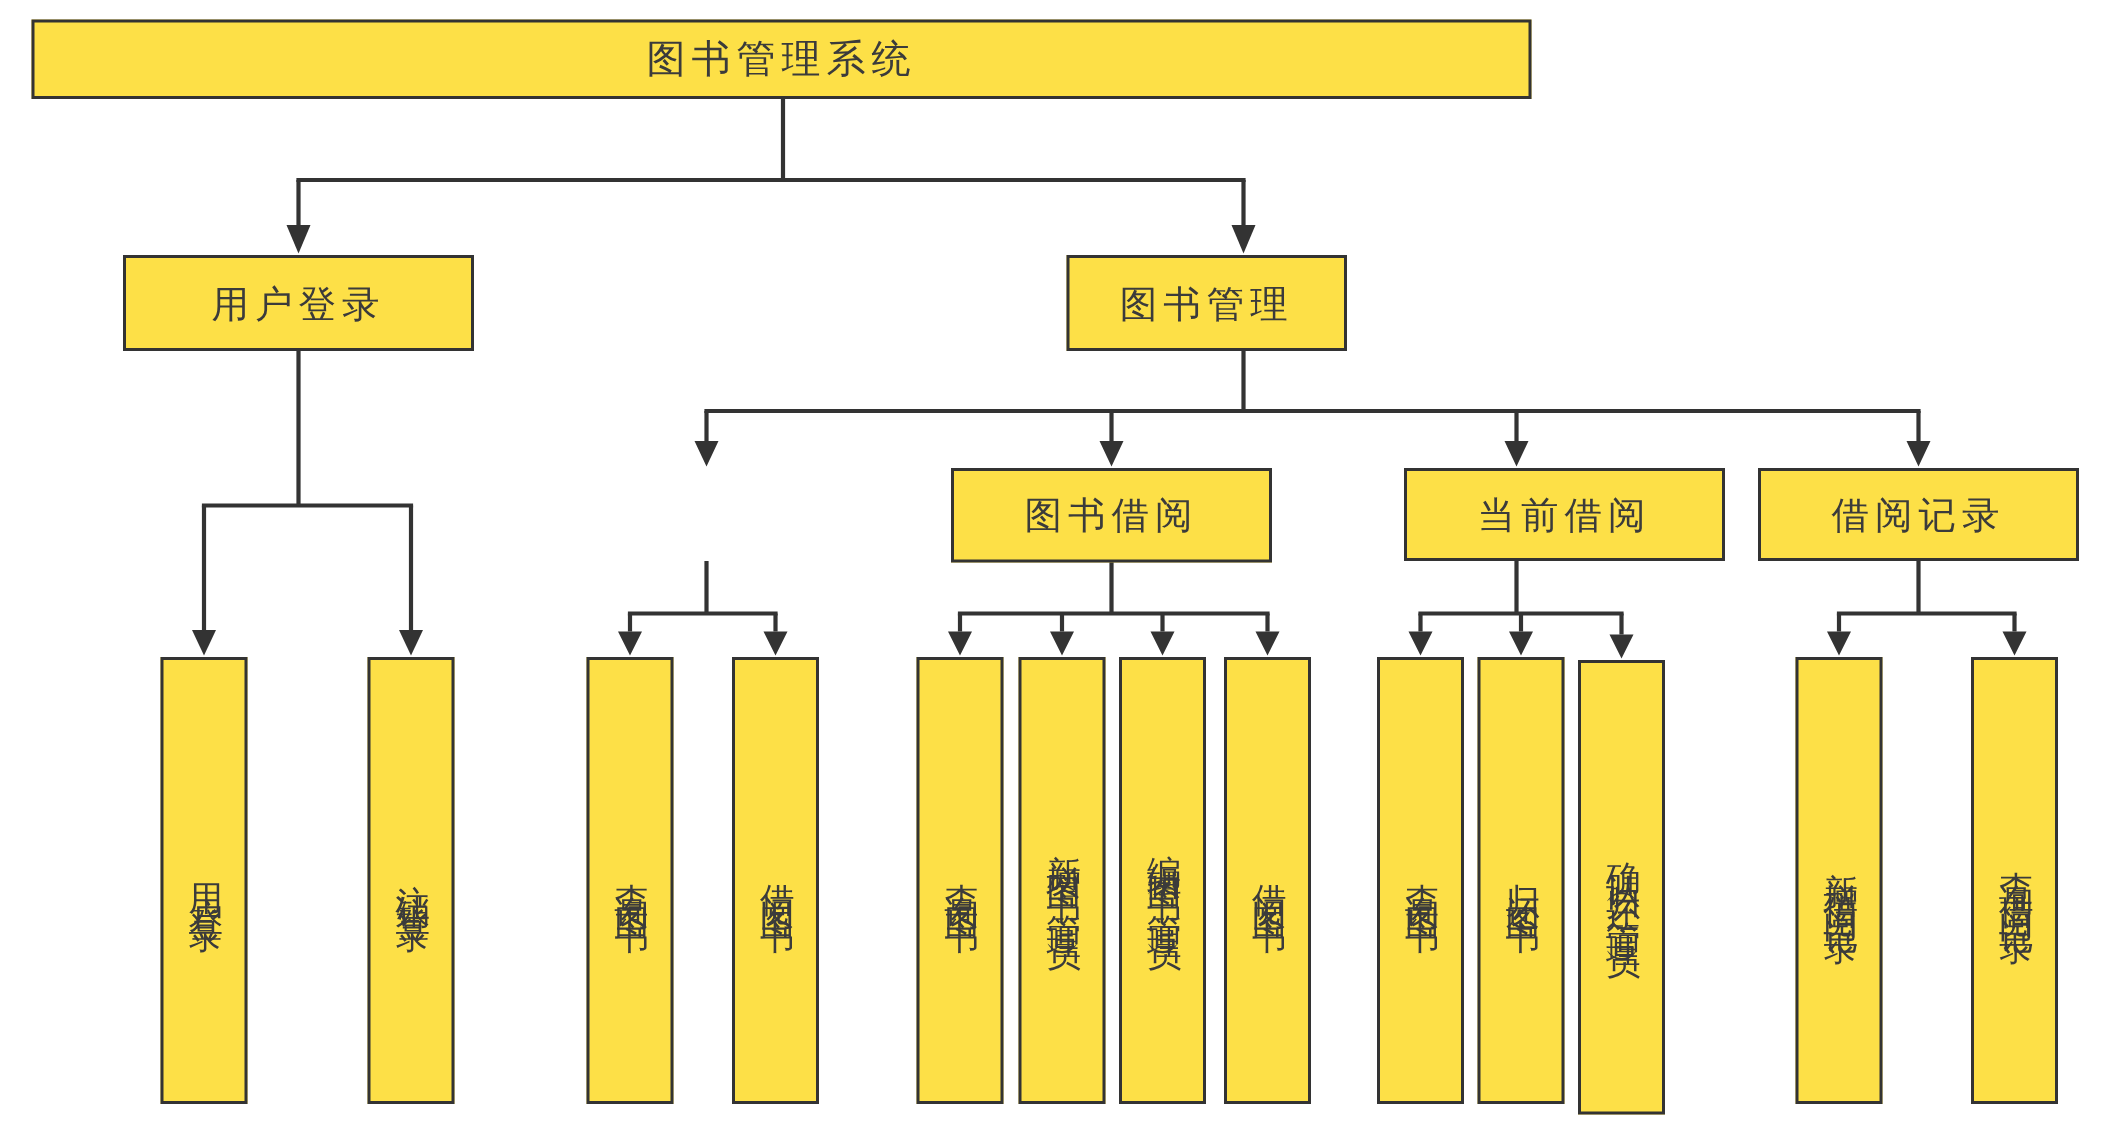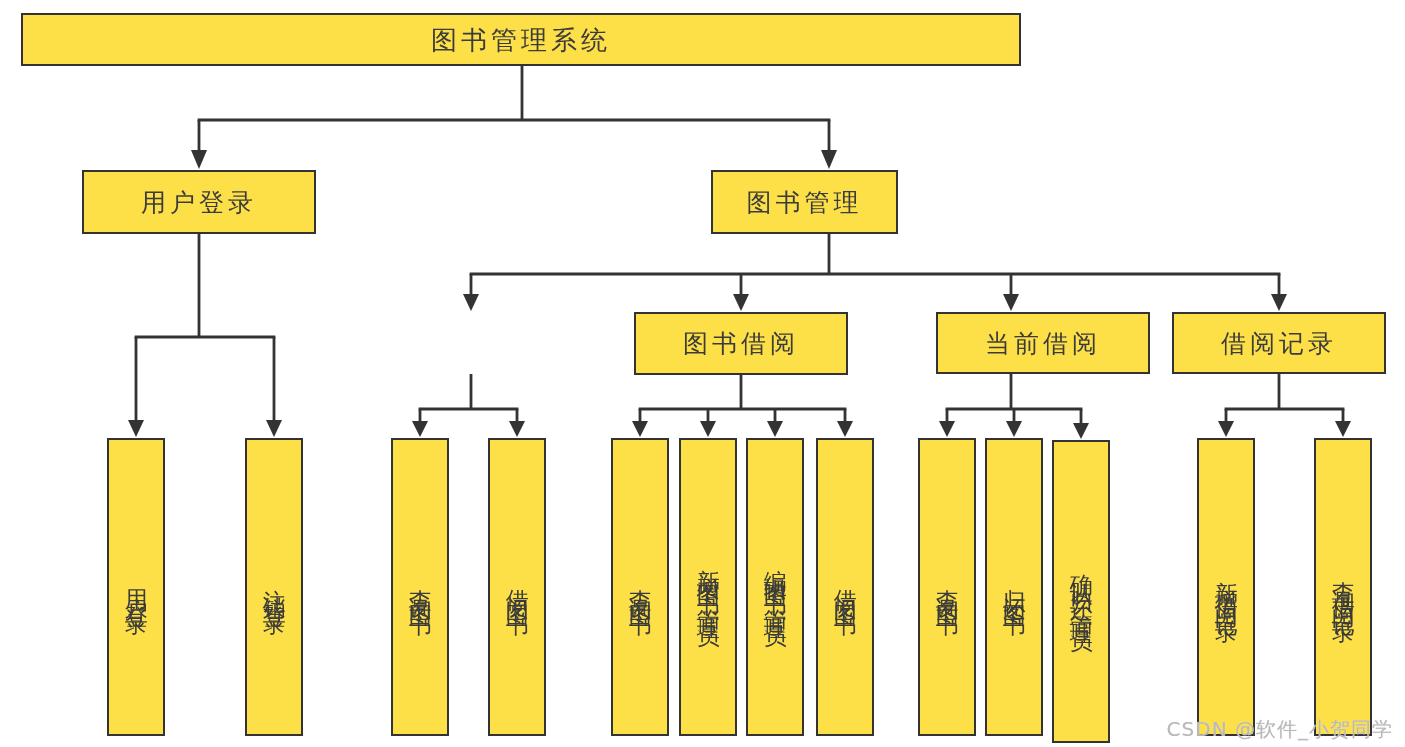--- a/index.html
+++ b/index.html
@@ -189,15 +189,14 @@
     <span class="vlabel">确认归还（管理员）</span>
   </div>
 
   <div class="node" style="left:1197px;top:438px;width:58px;height:298px;">
     <span class="vlabel">新增借阅记录</span>
   </div>
   <div class="node" style="left:1314px;top:438px;width:58px;height:298px;">
     <span class="vlabel">查询借阅记录</span>
   </div>
 
-  <div class="watermark">CSDN @软件_小贺同学</div>
 
 </div>
 
 </body></html>

